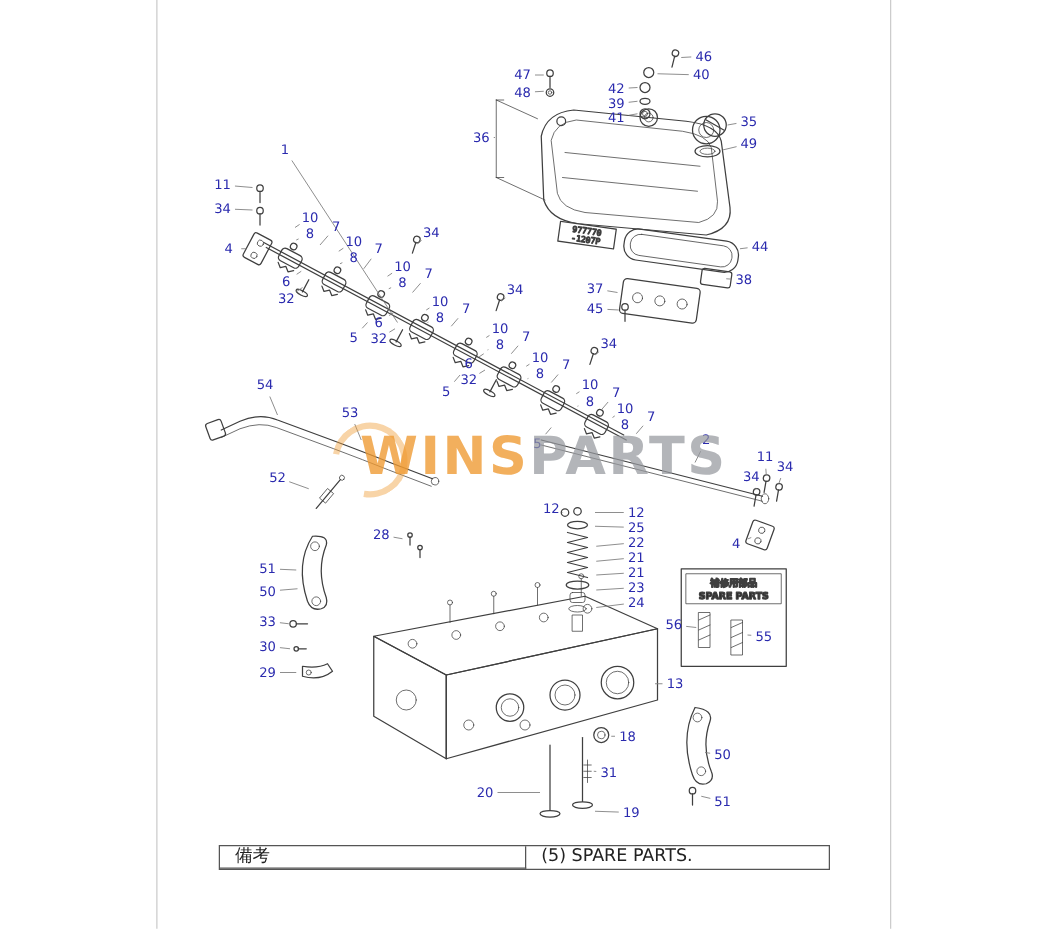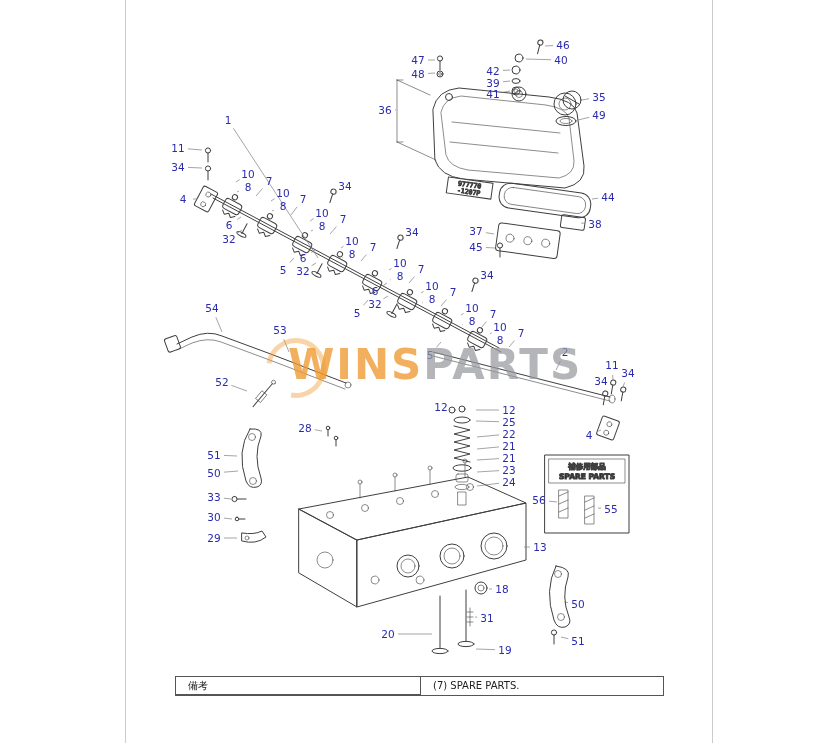--- a/index.html
+++ b/index.html
@@ -12,21 +12,21 @@
   .ln{fill:none;stroke:#3f3f3f;stroke-width:1;stroke-linecap:round;stroke-linejoin:round;}
   .thin{stroke-width:0.6;}
   .callout-text{font-size:10.5px;fill:#2a2aae;font-family:"DejaVu Sans",sans-serif;}
   .leader{stroke:#7e7e7e;stroke-width:0.7;fill:none;}
   .box-text{font-size:7.5px;fill:#222;text-anchor:middle;font-family:"DejaVu Sans",sans-serif;font-weight:bold;}
   .sticker-text{font-size:6.5px;fill:#111;text-anchor:middle;font-family:"DejaVu Sans Mono",monospace;}
   .watermark{position:absolute;left:288px;top:340px;font-size:42px;font-weight:bold;letter-spacing:2px;white-space:nowrap;pointer-events:none;}
   .wm-left{color:rgba(238,152,48,0.78);}
   .wm-right{color:rgba(150,152,158,0.72);}
   .wm-swirl{position:absolute;left:266px;top:338px;width:50px;height:50px;border:5px solid rgba(240,160,60,0.45);border-radius:50%;border-left-color:transparent;transform:rotate(-35deg);pointer-events:none;}
-  .remarks-table{position:absolute;left:175px;top:676px;width:487px;border:1px solid #555;display:grid;grid-template-columns:245px 1fr;font-size:10px;color:#222;background:#fff;}
+  .remarks-table{position:absolute;left:175px;top:676px;width:487px;border:1px solid #555;display:grid;grid-template-columns:245px 1fr;font-size:14px;color:#222;background:#fff;}
   .rt-cell{padding:1px 12px;line-height:15px;}
   .rt-cell.left{border-right:1px solid #555;}
   .rt-cell.hdr{border-bottom:1px solid #555;}
 </style>
 </head>
 <body>
 
 <div class="page">
   <div class="edge left"></div>
   <div class="edge right"></div>
@@ -407,15 +407,15 @@
         <line x1="548.9388373467361" y1="501.1043152607485" x2="557" y2="502" class="leader"></line>
         <text x="539" y="503.5" text-anchor="middle" class="callout-text">56</text>
       </g>
   </svg>
 
   <div class="wm-swirl"></div>
   <div class="watermark"><span class="wm-left">WINS</span><span class="wm-right">PARTS</span></div>
 
   <div class="remarks-table">
     <div class="rt-cell left hdr">備考</div>
-    <div class="rt-cell">(7) SPARE PARTS.</div>
+    <div class="rt-cell">(5) SPARE PARTS.</div>
   </div>
 </div>
 
 </body></html>

